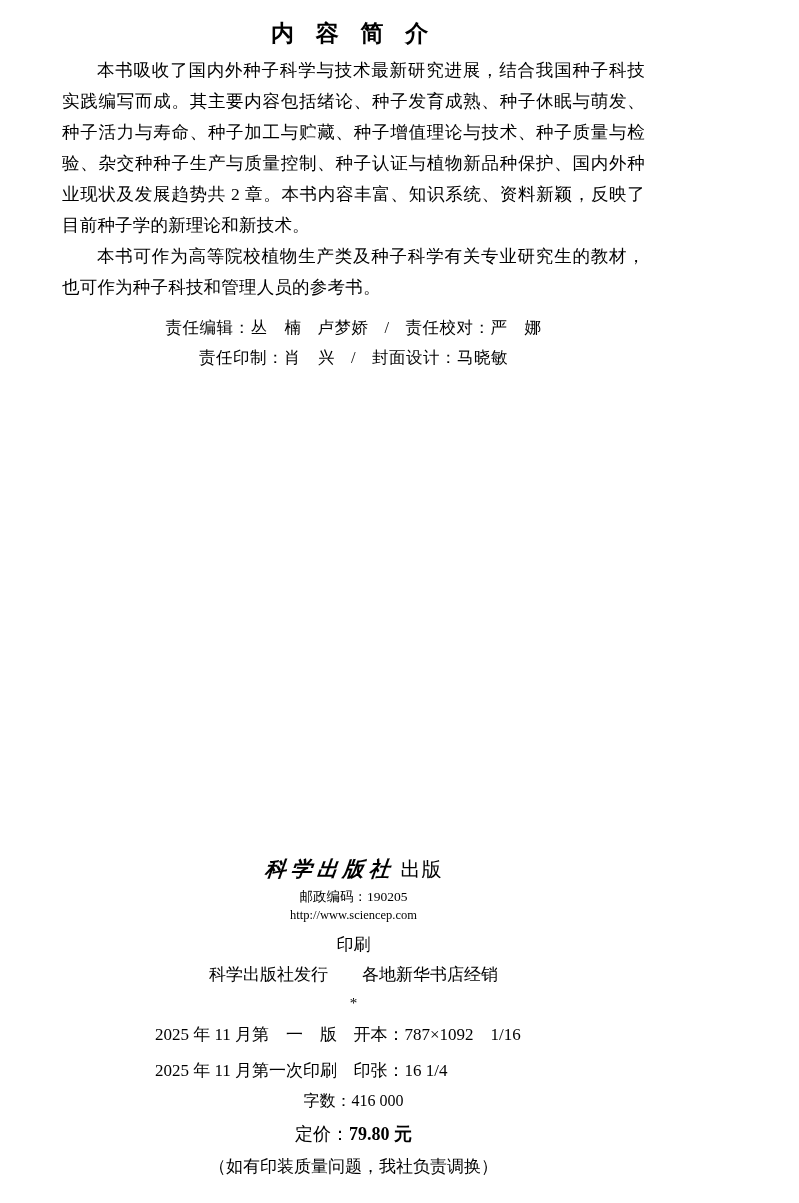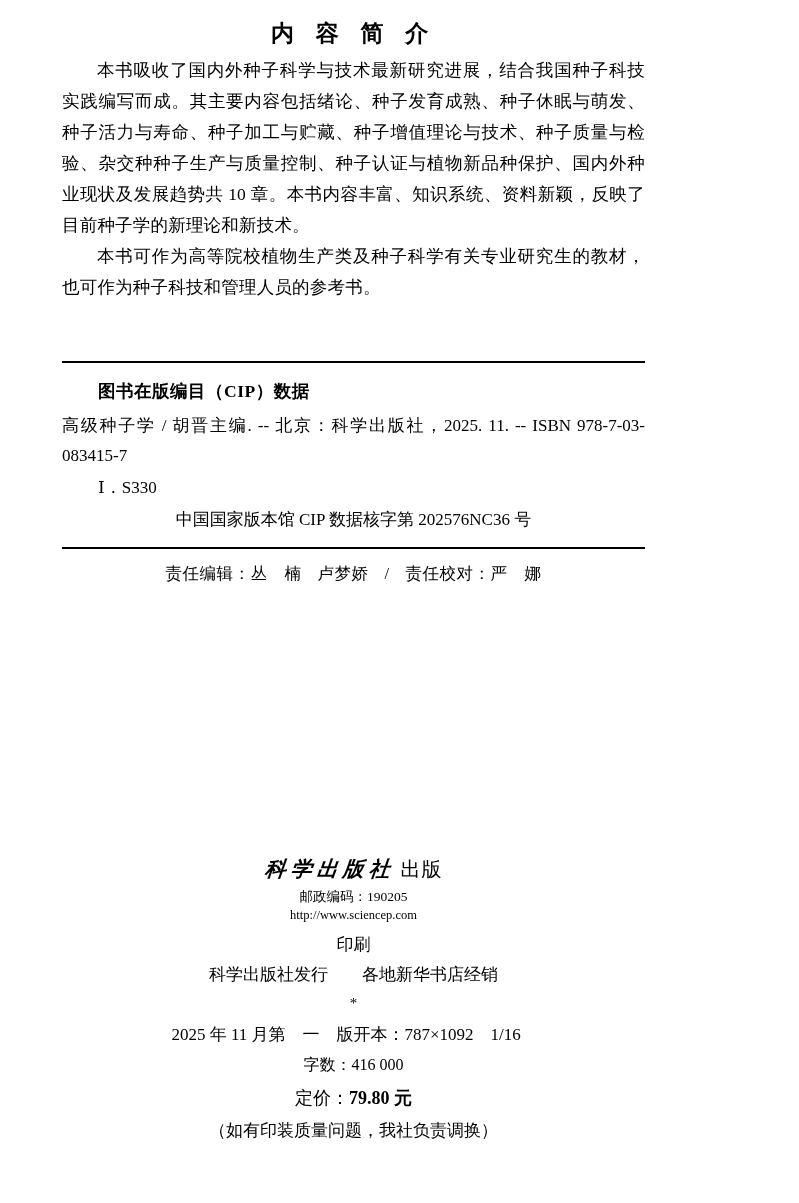--- a/index.html
+++ b/index.html
@@ -142,21 +142,21 @@
     margin-top: 2px;
   }
   .specs {
     font-size: 17px;
     line-height: 30px;
     margin-top: 6px;
   }
   .specs .col-l {
     display: inline-block;
     width: 215px;
-    text-align: right;
+    text-align: center;
   }
   .specs .col-r {
     display: inline-block;
     width: 215px;
     text-align: left;
   }
   .wordcount {
     font-size: 16px;
     line-height: 30px;
     text-align: center;
@@ -176,56 +176,52 @@
   }
 </style>
 </head>
 <body>
 
 <div class="page">
 
   <div class="title">内 容 简 介</div>
 
   <div class="abstract">
-    <p>本书吸收了国内外种子科学与技术最新研究进展，结合我国种子科技实践编写而成。其主要内容包括绪论、种子发育成熟、种子休眠与萌发、种子活力与寿命、种子加工与贮藏、种子增值理论与技术、种子质量与检验、杂交种种子生产与质量控制、种子认证与植物新品种保护、国内外种业现状及发展趋势共 10 章。本书内容丰富、知识系统、资料新颖，反映了目前种子学的新理论和新技术。</p>
+    <p>本书吸收了国内外种子科学与技术最新研究进展，结合我国种子科技实践编写而成。其主要内容包括绪论、种子发育成熟、种子休眠与萌发、种子活力与寿命、种子加工与贮藏、种子增值理论与技术、种子质量与检验、杂交种种子生产与质量控制、种子认证与植物新品种保护、国内外种业现状及发展趋势共 2 章。本书内容丰富、知识系统、资料新颖，反映了目前种子学的新理论和新技术。</p>
     <p>本书可作为高等院校植物生产类及种子科学有关专业研究生的教材，也可作为种子科技和管理人员的参考书。</p>
   </div>
 
-  <div class="cip-block">
-    <hr class="rule">
-    <div class="cip-inner">
-      <div class="cip-heading">图书在版编目（CIP）数据</div>
-      <div class="cip-line">高级种子学 / 胡晋主编. -- 北京：科学出版社，2025. 11. -- ISBN 978-7-03-083415-7</div>
-      <div class="cip-class">Ⅰ．S330</div>
-      <div class="cip-archive">中国国家版本馆 CIP 数据核字第 202576NC36 号</div>
-    </div>
-    <hr class="rule">
-  </div>
 
   <div class="credits">
     <div>
       <span>责任编辑：</span><span>丛　楠</span><span class="sp"></span><span>卢梦娇</span><span class="sp"></span><span>/</span><span class="sp"></span><span>责任校对：</span><span>严　娜</span>
+    </div>
+    <div>
+      <span>责任印制：</span><span>肖　兴</span><span class="sp"></span><span>/</span><span class="sp"></span><span>封面设计：</span><span>马晓敏</span>
     </div>
   </div>
 
   <div class="press-block">
     <div class="press-name-row">
       <span class="press-logo">科学出版社</span>
       <span>出版</span>
     </div>
     <div class="press-sub">邮政编码：190205</div>
     <div class="press-url">http://www.sciencep.com</div>
     <div class="print-word">印刷</div>
     <div class="distrib">
       <span>科学出版社发行</span><span class="gap"></span><span>各地新华书店经销</span>
     </div>
     <div class="star">*</div>
     <div class="specs">
       <span class="col-l">2025 年 11 月第　一　版</span><span class="col-r">开本：787×1092　1/16</span>
     </div>
+    <div class="specs">
+      <span class="col-l">2025 年 11 月第一次印刷</span><span class="col-r">印张：16 1/4</span>
+    </div>
     <div class="wordcount">字数：416 000</div>
     <div class="price">
       <span>定价：</span><b>79.80 元</b>
     </div>
     <div class="note">（如有印装质量问题，我社负责调换）</div>
   </div>
 
 </div>
 
 </body></html>

